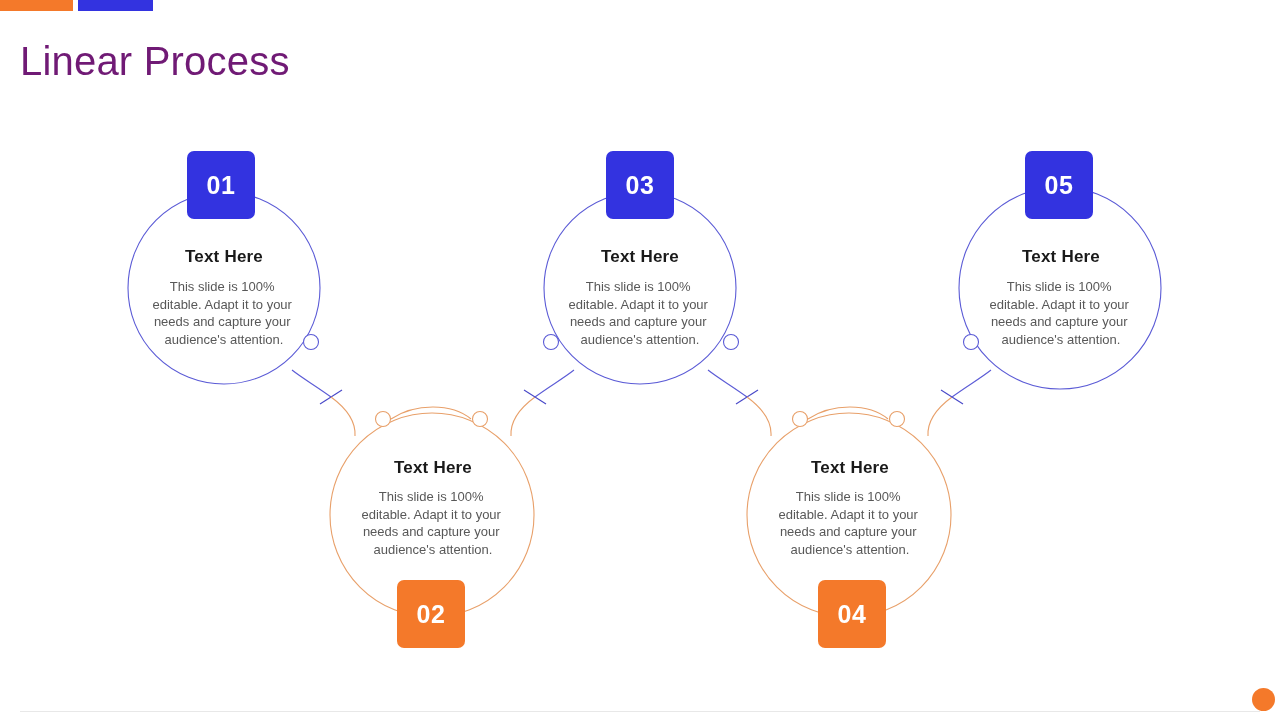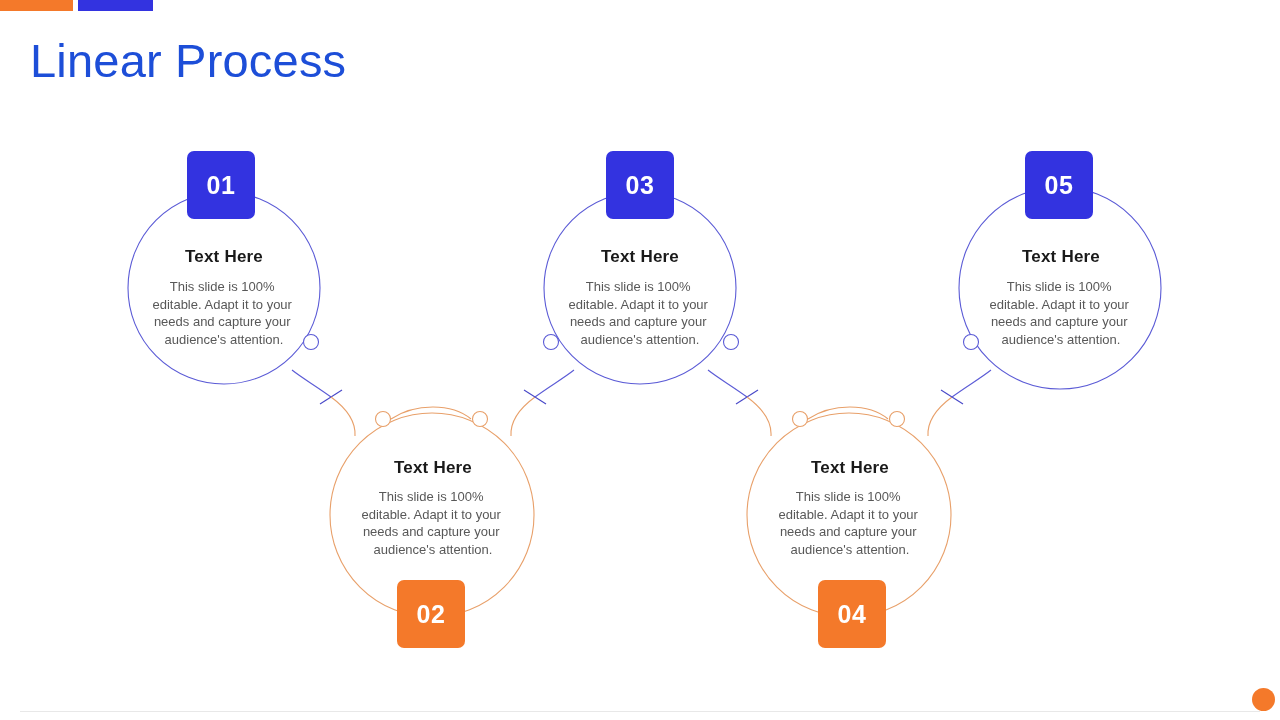--- a/index.html
+++ b/index.html
@@ -25,26 +25,26 @@
     display: flex;
     gap: 5px;
   }
   #top-bars .bar { height: 11px; }
   #bar-orange { width: 73px; background: #F4792A; }
   #bar-blue   { width: 75px; background: #3333E0; }
 
   
   #page-title {
     position: absolute;
-    left: 30px;
+    left: 20px;
     top: 38px;
-    font-size: 47px;
+    font-size: 40px;
     font-weight: 400;
     letter-spacing: 0.2px;
-    color: #1d4ed8;
+    color: #701a75;
     line-height: 46px;
     white-space: nowrap;
   }
 
   
   #process-diagram {
     position: absolute;
     left: 0;
     top: 0;
     width: 1280px;

